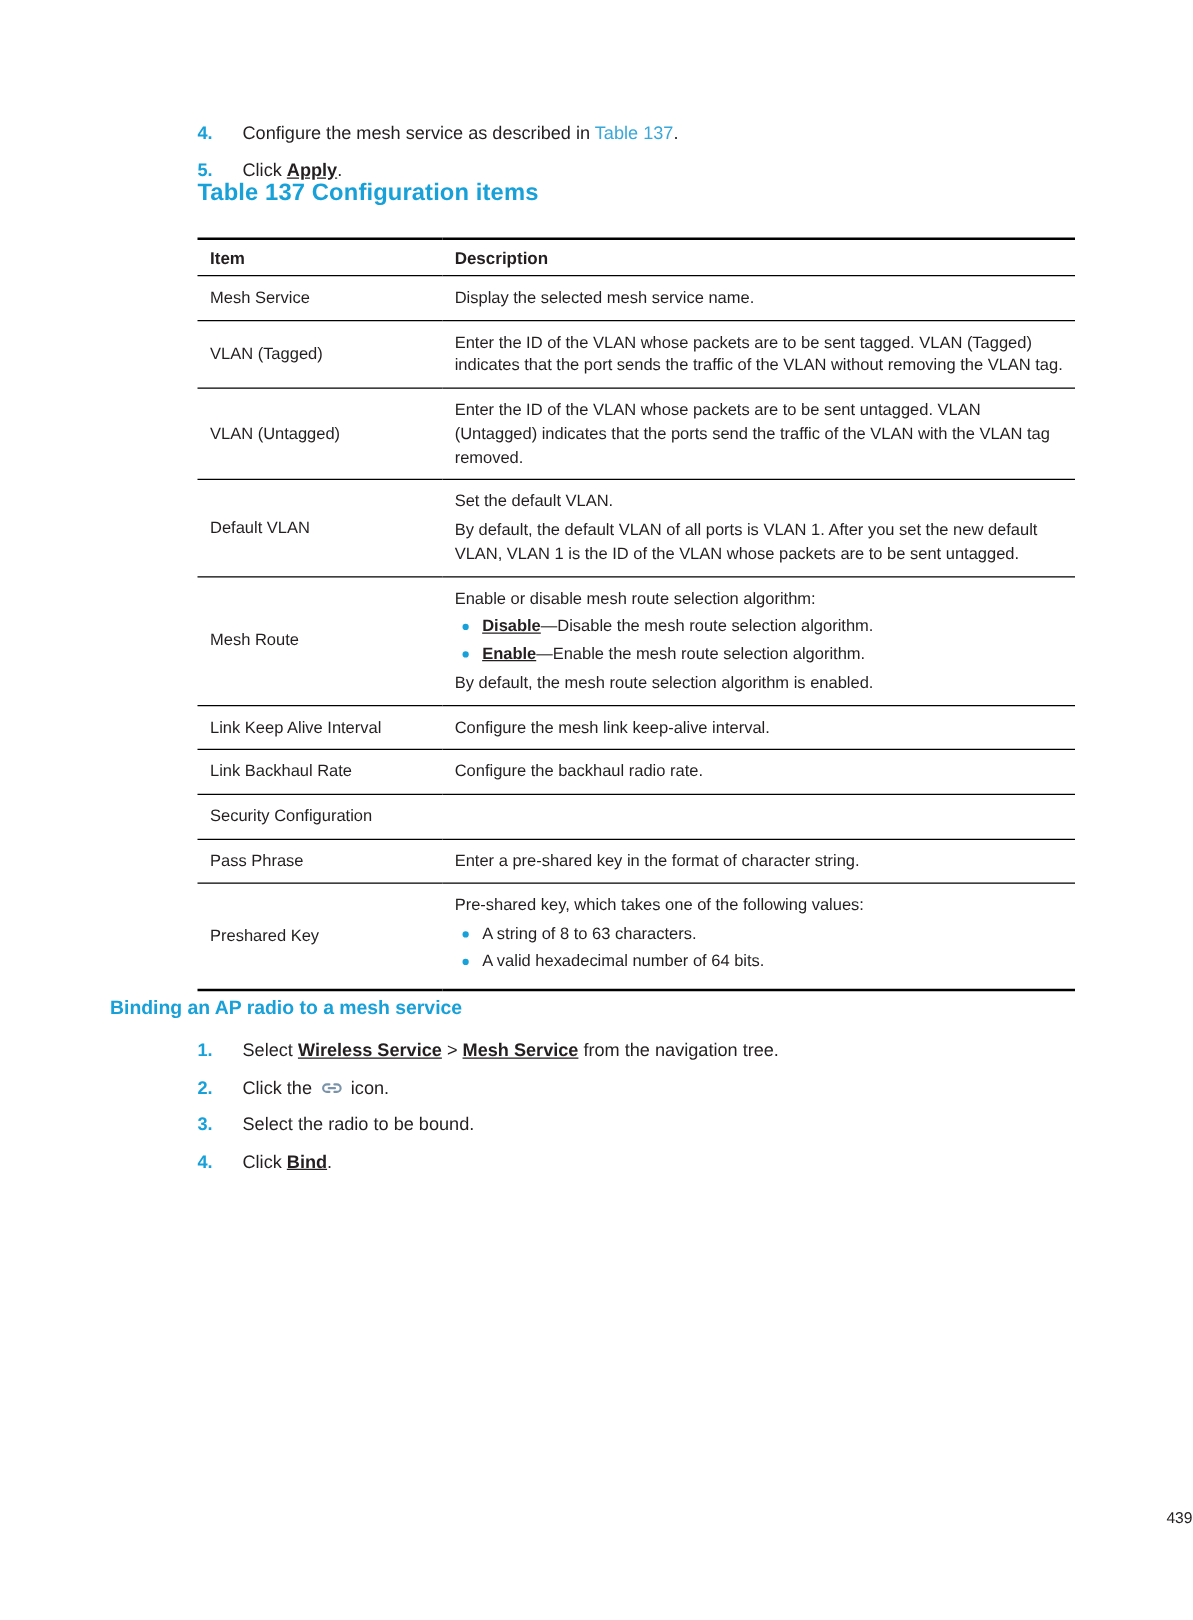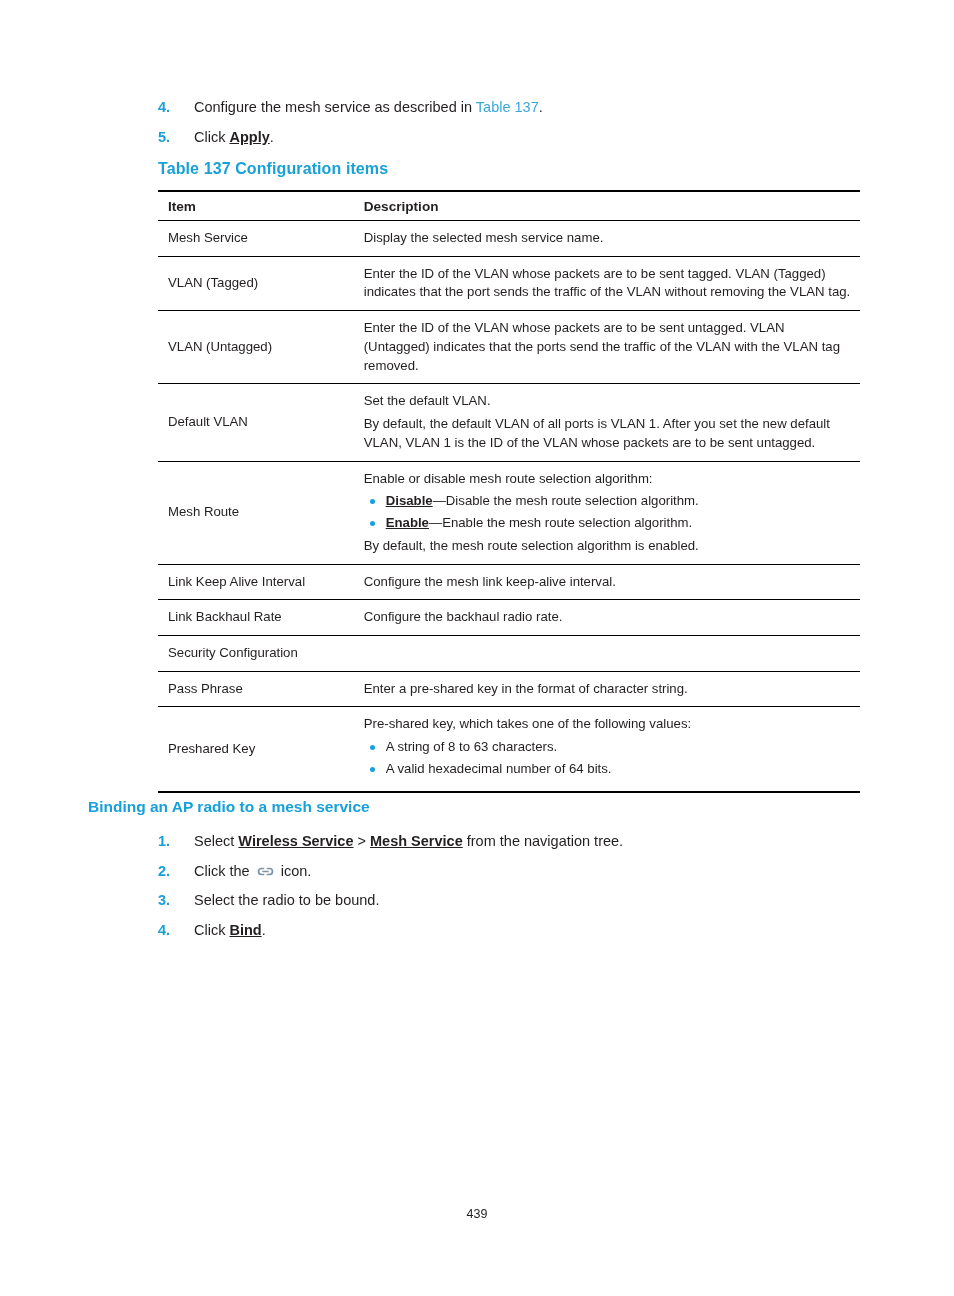--- a/index.html
+++ b/index.html
@@ -45,22 +45,22 @@
   .step-text {
     flex: 1 1 auto;
   }
   .b { font-weight: bold; color: #231f20; text-decoration: underline; }
   .link { color: #3aa7d9; }
 
   
   .table-caption {
     position: absolute;
     left: 158px;
-    top: 160px;
-    font-size: 16px;
+    top: 144px;
+    font-size: 19px;
     font-weight: bold;
     color: #18a0d8;
     letter-spacing: .1px;
   }
 
   
   .cfg-table {
     position: absolute;
     left: 158px;
     top: 190px;
@@ -137,21 +137,21 @@
     height: 13px;
     margin: 0 3px;
   }
 
   
   .page-number {
     position: absolute;
     left: 0;
     right: 0;
     top: 1207px;
-    text-align: center;
+    text-align: right;
     font-size: 12.5px;
     color: #231f20;
   }
 </style>
 </head>
 <body>
 
 <div class="page">
 
   <div class="steps" style="top:98px;">

